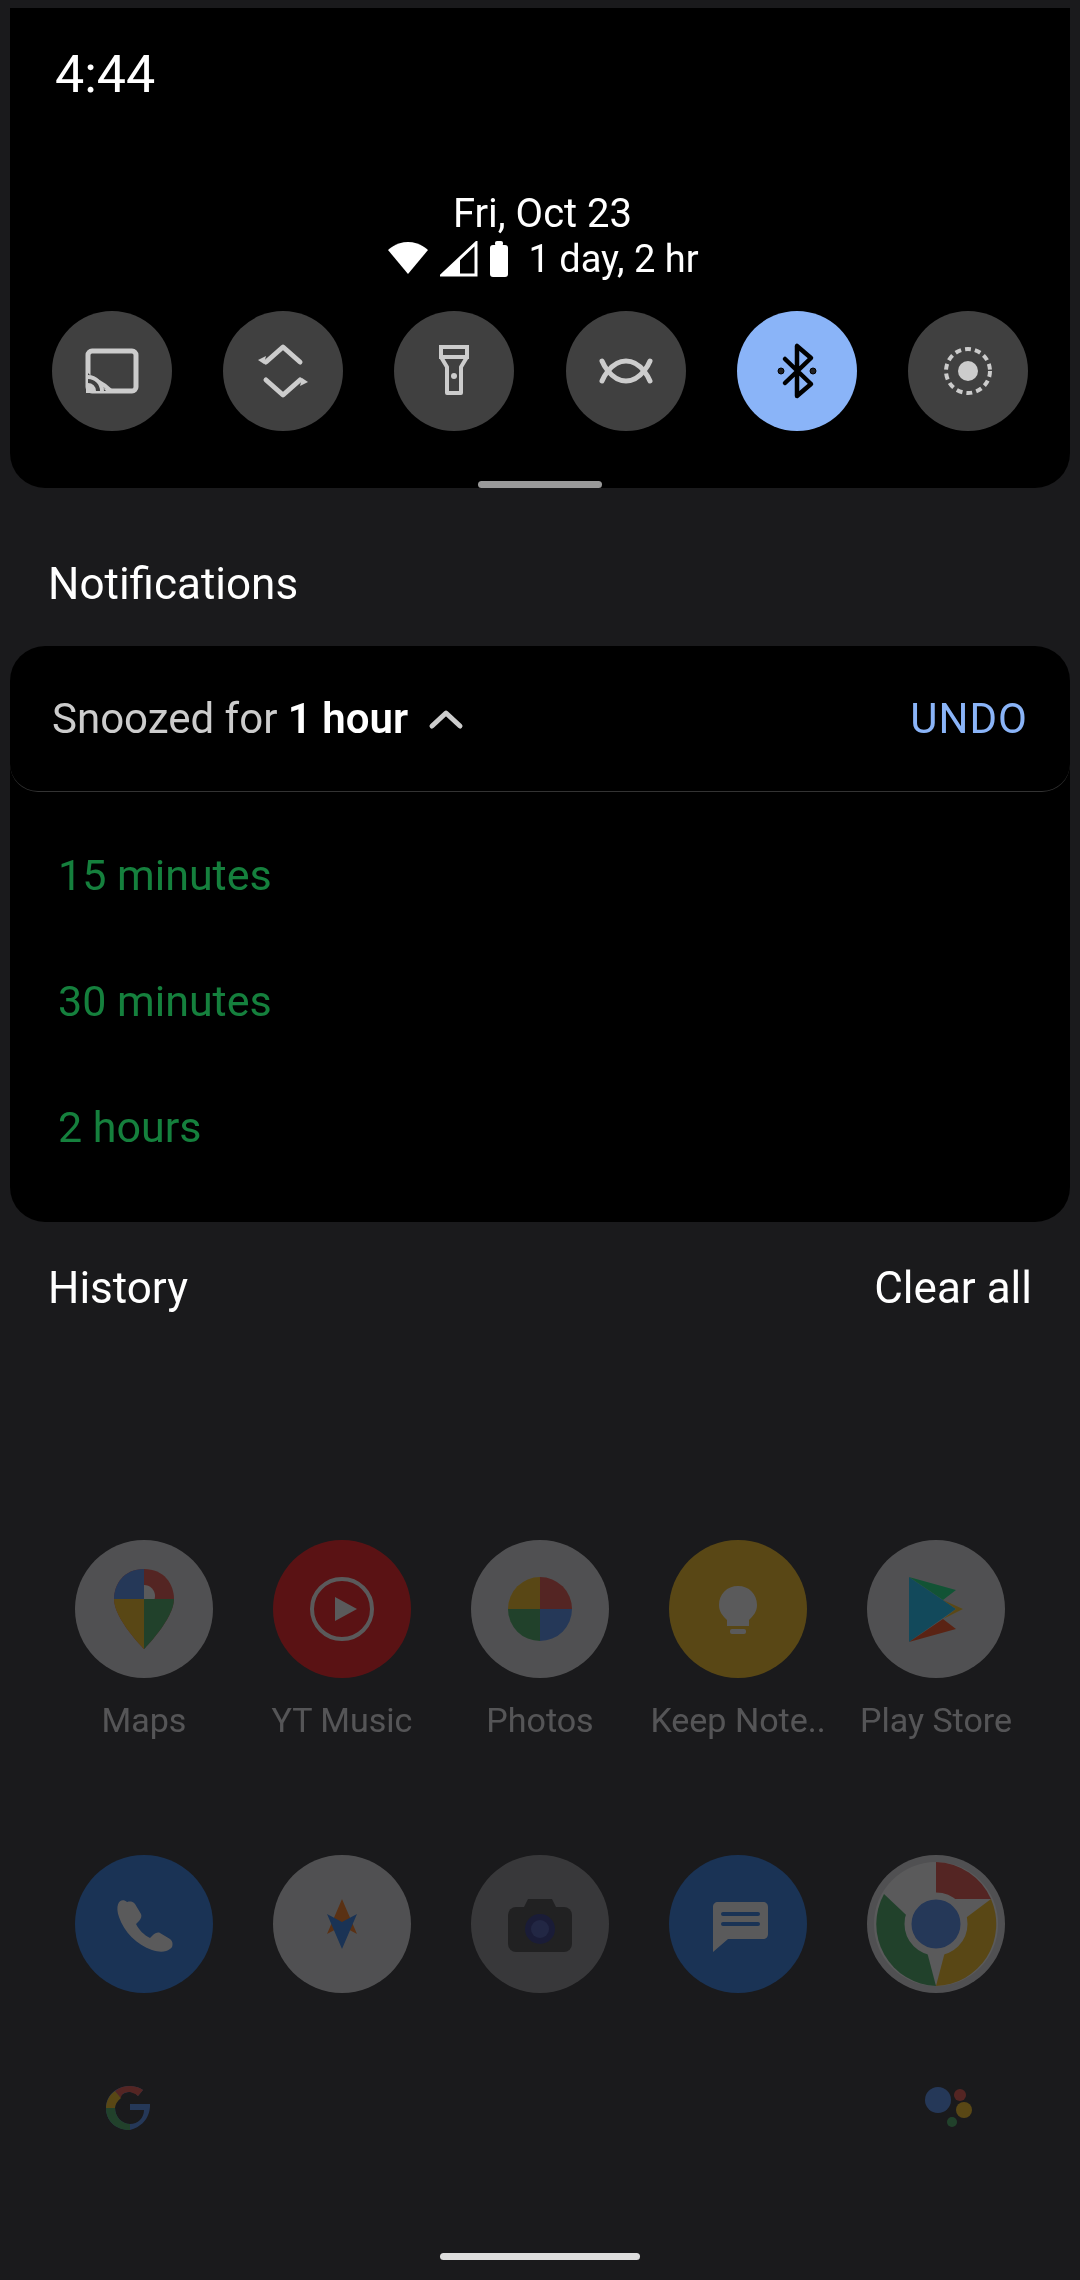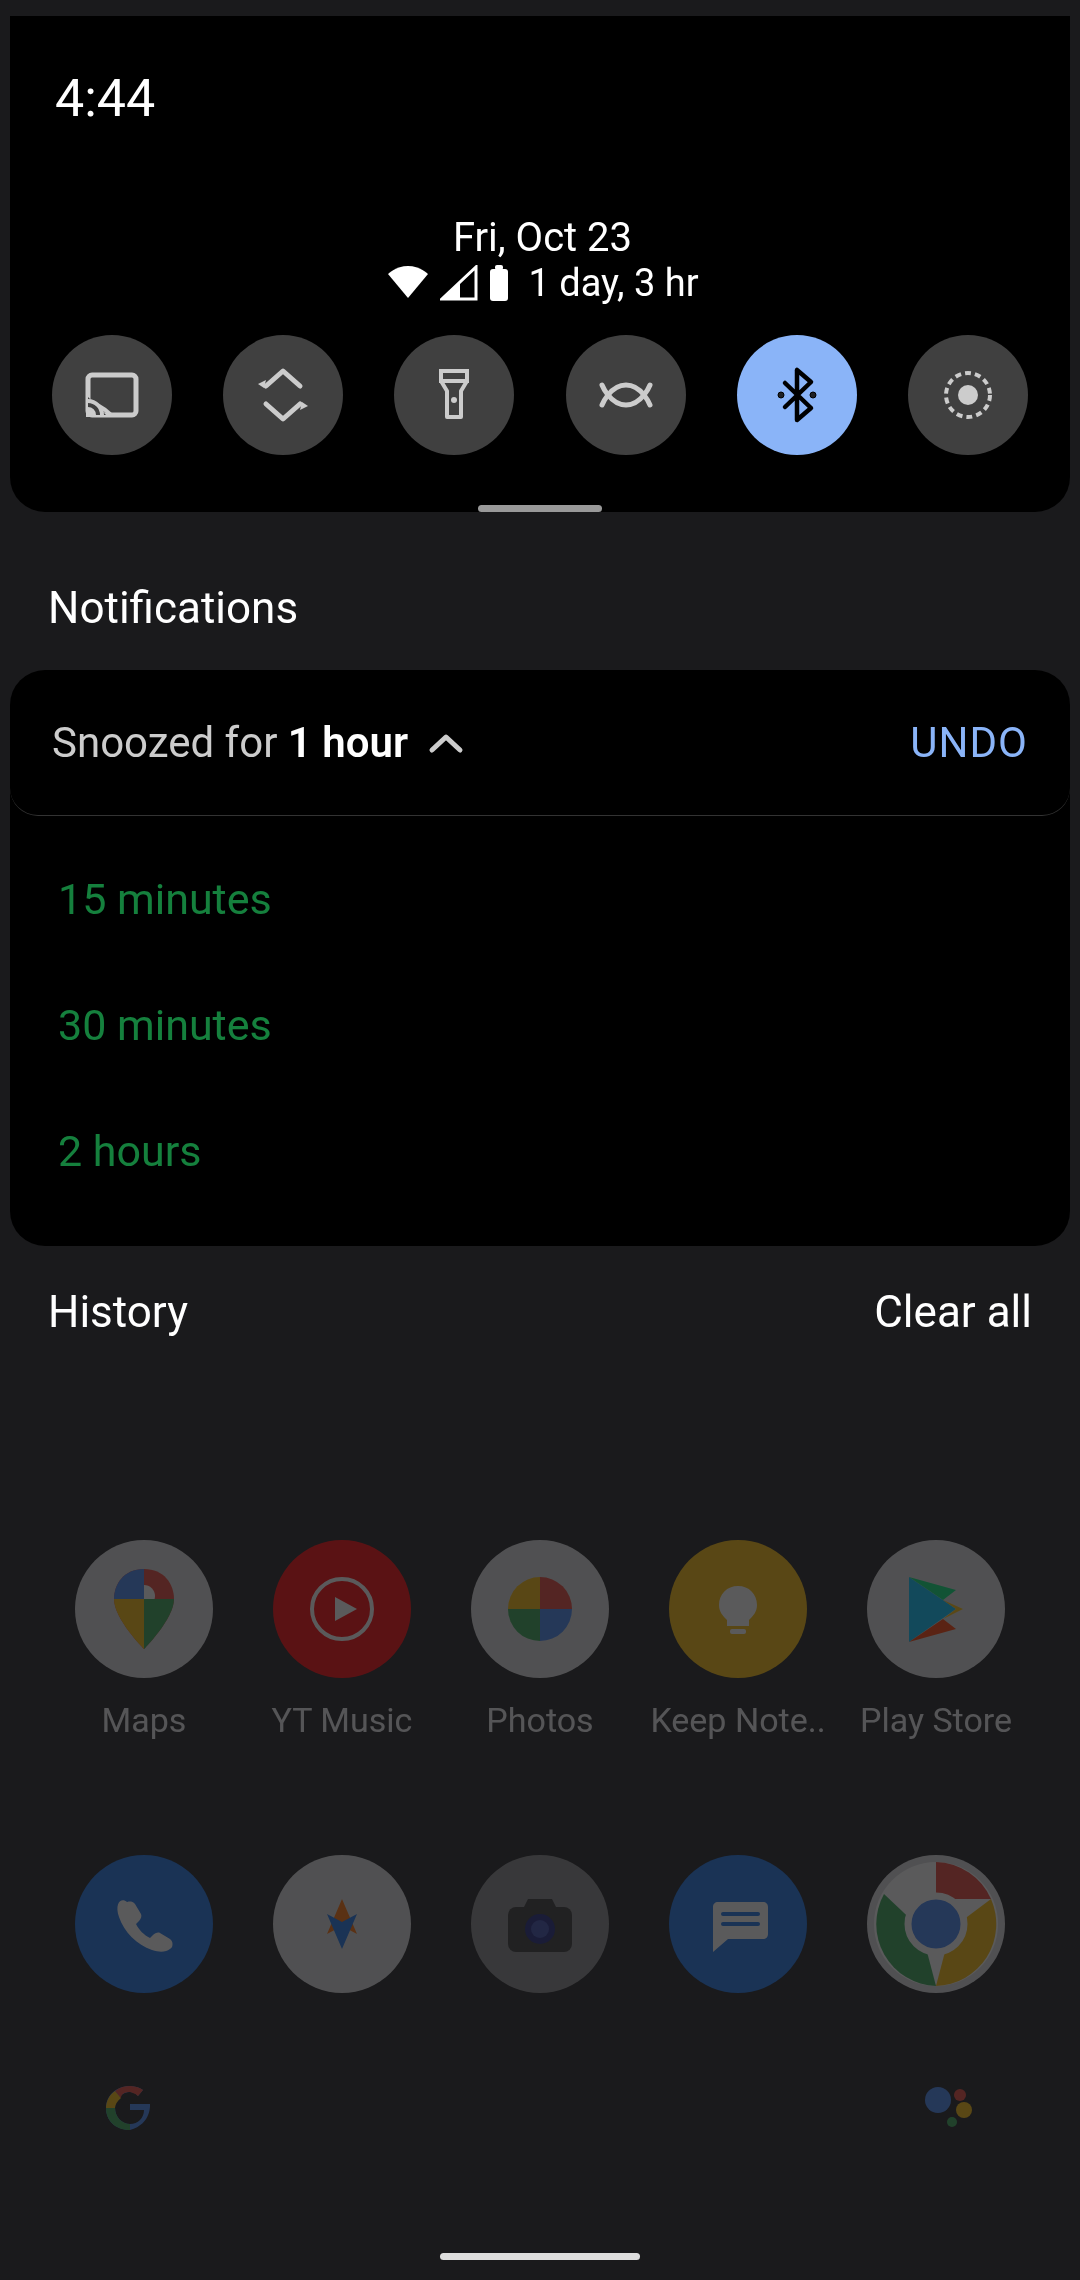--- a/index.html
+++ b/index.html
@@ -13,24 +13,24 @@
     body {
       width: 1080px;
       height: 2280px;
       background: #1a1a1c;
       position: relative;
       overflow: hidden;
     }
     
     .qs-panel {
       width: 1060px;
-      margin: 16px 10px;
+      margin: 8px 10px;
       background: #000;
       border-radius: 0 0 35px 35px;
-      padding-top: 52px;
+      padding-top: 36px;
     }
     
     .clock {
       color: #fff;
       font-size: 52px;
       font-weight: 400;
       padding-left: 45px;
       padding-bottom: 85px;
     }
     
@@ -384,21 +384,21 @@
           <path d="M22 32 L2 8 C2 8 10 0 22 0 C34 0 42 8 42 8 Z" fill="#fff"></path>
         </svg>
       <svg width="38" height="36" viewBox="0 0 38 36">
           <path d="M2 34 L36 34 L36 2 Z" fill="none" stroke="#fff" stroke-width="3"></path>
           <path d="M2 34 L20 34 L20 17 Z" fill="#fff"></path>
         </svg>
       <svg width="22" height="36" viewBox="0 0 22 36">
           <rect x="2" y="4" width="18" height="32" rx="3" fill="#fff"></rect>
           <rect x="7" y="0" width="8" height="5" rx="2" fill="#fff"></rect>
         </svg>
-      <span class="battery-text">1 day, 3 hr</span>
+      <span class="battery-text">1 day, 2 hr</span>
     </div>
   </div>
 
   <div class="qs-tiles">
     <div class="qs-tile">
       <svg width="56" height="48" viewBox="0 0 56 48">
           <rect x="4" y="4" width="48" height="40" rx="4" fill="none" stroke="#ccc" stroke-width="5"></rect>
           <path d="M4 44 C4 35 4 35 4 35 C13 35 13 44 13 44 Z M4 44 C4 28 20 44 20 44 M4 44 C4 21 27 44 27 44" fill="none" stroke="#ccc" stroke-width="4" stroke-linecap="round"></path>
           <path d="M4 26 L4 44 L22 44" fill="#404040" stroke="none"></path>
           <path d="M4 30 A14 14 0 0 1 18 44" fill="none" stroke="#ccc" stroke-width="4"></path>

